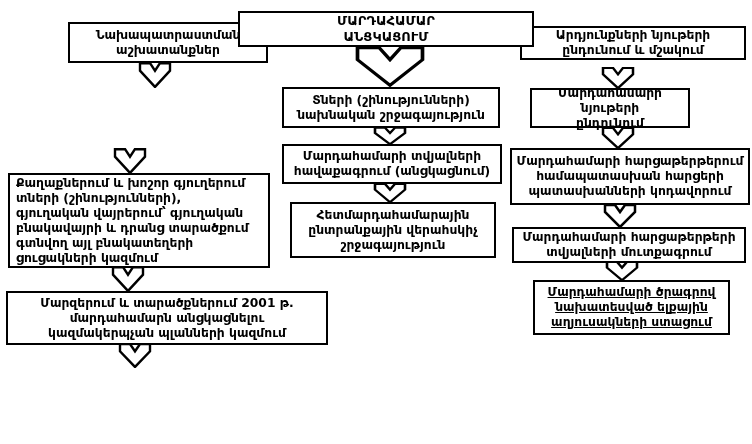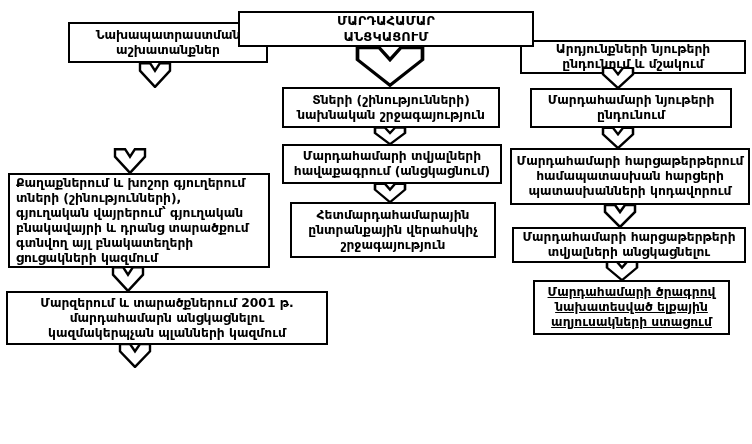--- a/index.html
+++ b/index.html
@@ -103,44 +103,44 @@
 հավաքագրում (անցկացնում)</div>
 
   <svg class="arrow" style="left:372px; top:183px;" width="36" height="20" viewBox="0 0 36 24" preserveAspectRatio="none">
     <polygon points="3,1 13,1 18,8 23,1 33,1 33,8 18,23 3,8" stroke-width="2.6"></polygon>
   </svg>
 
   <div class="box" style="left:290px; top:202px; width:206px; height:56px;">Հետմարդահամարային
 ընտրանքային վերահսկիչ
 շրջագայություն</div>
 
-  <div class="box under" style="left:520px; top:40px; width:226px; height:34px;">Արդյունքների նյութերի
+  <div class="box under" style="left:520px; top:26px; width:226px; height:34px;">Արդյունքների նյութերի
 ընդունում և մշակում</div>
 
   <svg class="arrow" style="left:600px; top:67px;" width="36" height="22" viewBox="0 0 36 24" preserveAspectRatio="none">
     <polygon points="3,1 13,1 18,8 23,1 33,1 33,8 18,23 3,8" stroke-width="2.5"></polygon>
   </svg>
 
-  <div class="box" style="left:530px; top:88px; width:202px; height:40px;">Մարդահամարի նյութերի
+  <div class="box" style="left:530px; top:88px; width:160px; height:40px;">Մարդահամարի նյութերի
 ընդունում</div>
 
   <svg class="arrow" style="left:600px; top:127px;" width="36" height="22" viewBox="0 0 36 24" preserveAspectRatio="none">
     <polygon points="3,1 13,1 18,8 23,1 33,1 33,8 18,23 3,8" stroke-width="2.5"></polygon>
   </svg>
 
   <div class="box" style="left:510px; top:148px; width:240px; height:57px;">Մարդահամարի հարցաթերթերում
 համապատասխան հարցերի
 պատասխանների կոդավորում</div>
 
   <svg class="arrow" style="left:602px; top:204px;" width="36" height="24" viewBox="0 0 36 24" preserveAspectRatio="none">
     <polygon points="3,1 13,1 18,8 23,1 33,1 33,8 18,23 3,8" stroke-width="2.5"></polygon>
   </svg>
 
   <div class="box" style="left:512px; top:227px; width:234px; height:36px;">Մարդահամարի հարցաթերթերի
-տվյալների անցկացնելու</div>
+տվյալների մուտքագրում</div>
 
   <svg class="arrow" style="left:604px; top:261px;" width="36" height="20" viewBox="0 0 36 24" preserveAspectRatio="none">
     <polygon points="3,1 13,1 18,8 23,1 33,1 33,8 18,23 3,8" stroke-width="2.6"></polygon>
   </svg>
 
   <div class="box" style="left:533px; top:280px; width:197px; height:55px;text-decoration:underline;">Մարդահամարի ծրագրով
 նախատեսված ելքային
 աղյուսակների ստացում</div>
 
 </div>

